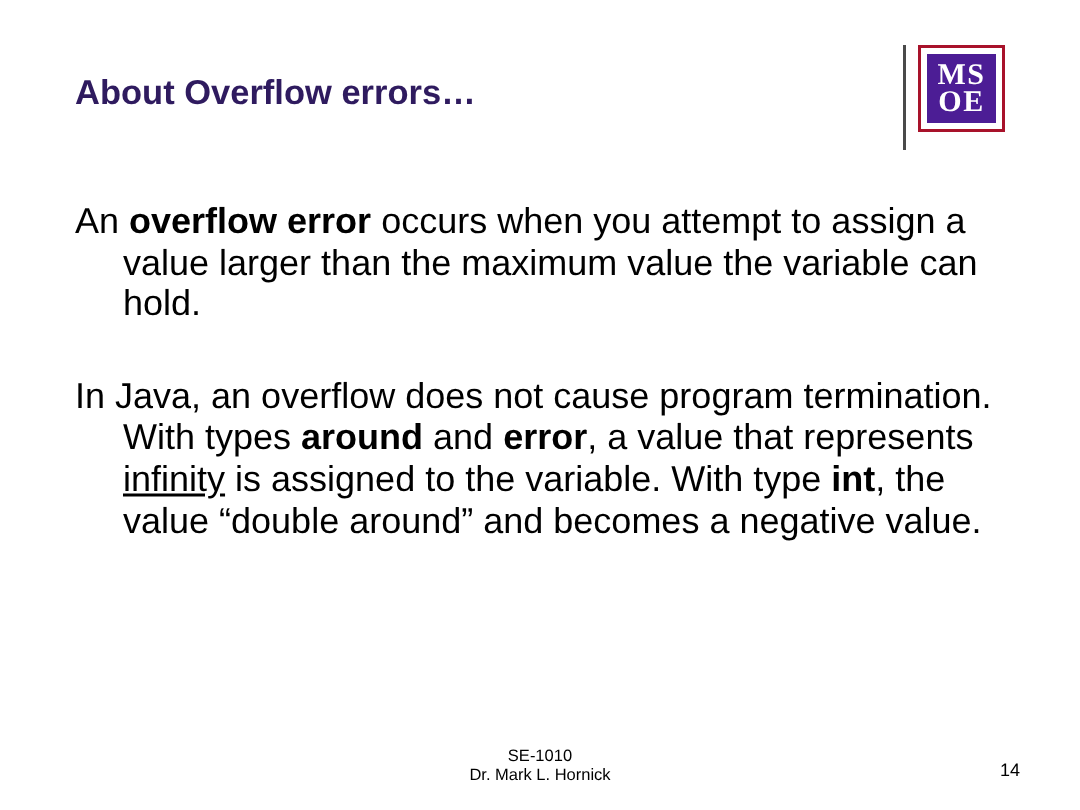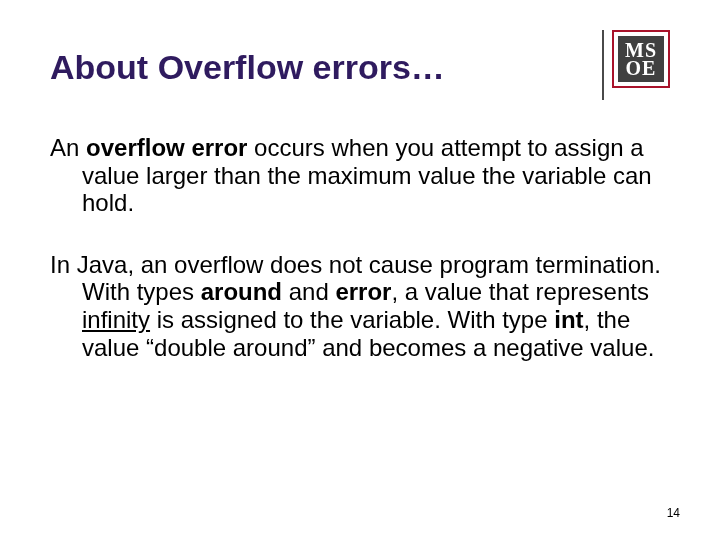--- a/index.html
+++ b/index.html
@@ -16,21 +16,21 @@
     height: 100%;
     padding: 30px 50px 20px 50px;
     position: relative;
   }
   .title-row {
     display: flex;
     align-items: flex-start;
     margin-bottom: 34px;
   }
   .title {
-    font-size: 34px;
+    font-size: 23px;
     font-weight: bold;
     color: #2f1b5f;
     flex: 1;
     padding-top: 18px;
   }
   .logo-wrap {
     display: flex;
     align-items: flex-start;
   }
   .divider {
@@ -44,21 +44,21 @@
     height: 58px;
     border: 2px solid #a8122a;
     background: #ffffff;
     position: relative;
     display: flex;
     flex-direction: column;
     align-items: center;
     justify-content: center;
   }
   .logo-inner {
-    background: #404040;
+    background: #4c1d95;
     width: 46px;
     height: 46px;
     display: flex;
     flex-direction: column;
     align-items: center;
     justify-content: center;
     line-height: 0.92;
   }
   .logo-inner span {
     color: #fff;
@@ -133,15 +133,21 @@
     </div>
 
     <div class="para">
       <span class="indent">
         <span>In Java, an overflow does not cause program termination. With types </span><span class="b">around</span><span> and </span><span class="b">error</span><span>, a value that represents </span><span class="u">infinity</span><span> is assigned to the variable. With type </span><span class="b">int</span><span>, the value “double around” and becomes a negative value.</span>
       </span>
     </div>
 
   </div>
 
+  <div class="footer">
+    <div class="footer-center">
+      <div>SE-1010</div>
+      <div>Dr. Mark L. Hornick</div>
+    </div>
+  </div>
   <div class="page-num">14</div>
 
 </div>
 
 </body></html>

